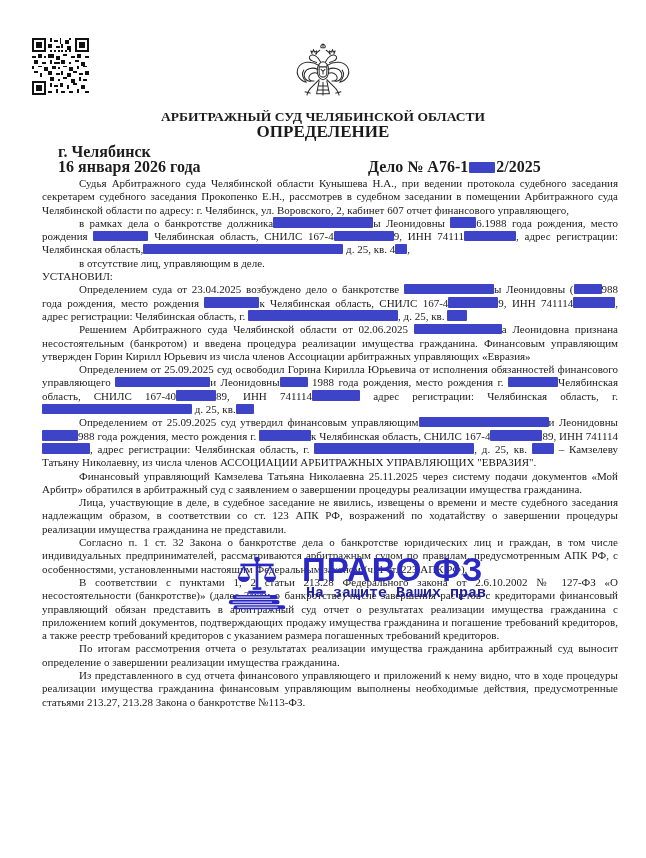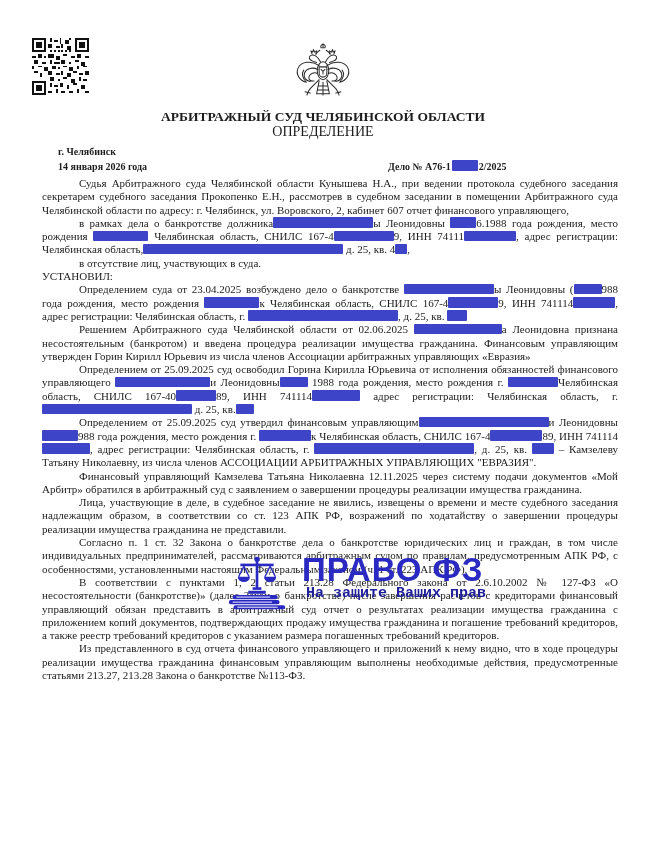--- a/index.html
+++ b/index.html
@@ -11,27 +11,27 @@
   html,body{margin:0;padding:0;}
   body{background:#ffffff;width:646px;height:858px;overflow:hidden;
        font-family:"Liberation Serif", serif;color:var(--ink);}
   .page{position:relative;width:646px;height:858px;background:#fff;overflow:hidden;}
 
   .qr{position:absolute;left:32px;top:38px;width:57px;height:57px;}
 
   .header{padding-top:40px;text-align:center;}
   .eagle{display:block;margin:0 auto;width:66px;height:64px;}
   .court-name{font-size:13.5px;font-weight:700;margin-top:5px;line-height:15px;}
-  .doc-type{font-size:14px;font-weight:400;line-height:16px;text-align:center;}
-
-  .meta{margin:4px 30px 0 30px;font-size:10px;font-weight:700;line-height:15px;}
+  .doc-type{font-size:17px;font-weight:700;line-height:16px;text-align:center;}
+
+  .meta{margin:4px 30px 0 30px;font-size:16px;font-weight:700;line-height:15px;}
   .meta .city{padding-left:28px;}
   .meta-row{position:relative;height:15px;}
   .meta-row .date{padding-left:28px;}
-  .meta-row .case{position:absolute;left:358px;top:0;white-space:nowrap;}
+  .meta-row .case{position:absolute;left:338px;top:0;white-space:nowrap;}
 
   .body-text{margin:3px 28px 0 42px;font-size:11px;font-weight:400;
              line-height:13.3px;text-align:justify;}
   .body-text p{margin:0;}
   .para.indent{text-indent:37px;}
   .para.center-bold{text-align:left;text-indent:0;}
 
   .redact{display:inline-block;height:10.5px;background:var(--redact);
           vertical-align:baseline;margin-bottom:-1px;border-radius:1px;}
   .redact-case{display:inline-block;width:26px;height:11px;background:var(--redact);
@@ -161,38 +161,39 @@
       <path d="M44,64 L40,84 M56,64 L60,84 M50,66 L50,86 M40,84 h20 M42,78 h16 M44,72 h12"></path>
     </svg>
 
     <div class="court-name">АРБИТРАЖНЫЙ СУД ЧЕЛЯБИНСКОЙ ОБЛАСТИ</div>
     <div class="doc-type">ОПРЕДЕЛЕНИЕ</div>
   </div>
 
   <div class="meta">
     <div class="city">г. Челябинск</div>
     <div class="meta-row">
-      <span class="date">14 января 2026 года</span>
+      <span class="date">16 января 2026 года</span>
       <span class="case"><span>Дело № А76-1</span><span class="redact-case"></span><span>2/2025</span></span>
     </div>
   </div>
 
   <div class="body-text">
       <p class="para indent">Судья Арбитражного суда Челябинской области Кунышева Н.А., при ведении протокола судебного заседания секретарем судебного заседания Прокопенко Е.Н., рассмотрев в судебном заседании в помещении Арбитражного суда Челябинской области по адресу: г. Челябинск, ул. Воровского, 2, кабинет 607 отчет финансового управляющего,</p>
       <p class="para indent">в рамках дела о банкротстве должника<span class="redact" style="width: 100px;"></span>ы Леонидовны <span class="redact" style="width: 26px;"></span>6.1988 года рождения, место рождения <span class="redact" style="width: 55px;"></span> Челябинская область, СНИЛС 167-4<span class="redact" style="width: 60px;"></span>9, ИНН 74111<span class="redact" style="width: 52px;"></span>, адрес регистрации: Челябинская область,<span class="redact" style="width: 200px;"></span> д. 25, кв. 4<span class="redact" style="width: 12px;"></span>,</p>
-      <p class="para indent">в отсутствие лиц, участвующих в суда.</p>
+      <p class="para indent">в отсутствие лиц, управляющим в деле.</p>
       <p class="para center-bold">УСТАНОВИЛ:</p>
       <p class="para indent">Определением суда от 23.04.2025 возбуждено дело о банкротстве <span class="redact" style="width: 90px;"></span>ы Леонидовны (<span class="redact" style="width: 28px;"></span>988 года рождения, место рождения <span class="redact" style="width: 55px;"></span>к Челябинская область, СНИЛС 167-4<span class="redact" style="width: 50px;"></span>9, ИНН 741114<span class="redact" style="width: 42px;"></span>, адрес регистрации: Челябинская область, г. <span class="redact" style="width: 150px;"></span>, д. 25, кв. <span class="redact" style="width: 20px;"></span></p>
       <p class="para indent">Решением Арбитражного суда Челябинской области от 02.06.2025 <span class="redact" style="width: 88px;"></span>а Леонидовна признана несостоятельным (банкротом) и введена процедура реализации имущества гражданина. Финансовым управляющим утвержден Горин Кирилл Юрьевич из числа членов Ассоциации арбитражных управляющих «Евразия»</p>
       <p class="para indent">Определением от 25.09.2025 суд освободил Горина Кирилла Юрьевича от исполнения обязанностей финансового управляющего <span class="redact" style="width: 95px;"></span>и Леонидовны<span class="redact" style="width: 28px;"></span> 1988 года рождения, место рождения г. <span class="redact" style="width: 50px;"></span>Челябинская область, СНИЛС 167-40<span class="redact" style="width: 40px;"></span>89, ИНН 741114<span class="redact" style="width: 48px;"></span> адрес регистрации: Челябинская область, г. <span class="redact" style="width: 150px;"></span> д. 25, кв.<span class="redact" style="width: 18px;"></span></p>
       <p class="para indent">Определением от 25.09.2025 суд утвердил финансовым управляющим<span class="redact" style="width: 130px;"></span>и Леонидовны <span class="redact" style="width: 36px;"></span>988 года рождения, место рождения г. <span class="redact" style="width: 52px;"></span>к Челябинская область, СНИЛС 167-4<span class="redact" style="width: 52px;"></span>89, ИНН 741114<span class="redact" style="width: 48px;"></span>, адрес регистрации: Челябинская область, г. <span class="redact" style="width: 160px;"></span>, д. 25, кв. <span class="redact" style="width: 22px;"></span> – Камзелеву Татьяну Николаевну, из числа членов АССОЦИАЦИИ АРБИТРАЖНЫХ УПРАВЛЯЮЩИХ "ЕВРАЗИЯ".</p>
-      <p class="para indent">Финансовый управляющий Камзелева Татьяна Николаевна 12.11.2025 через систему подачи документов «Мой Арбитр» обратился в арбитражный суд с заявлением о завершении процедуры реализации имущества гражданина.</p>
+      <p class="para indent">Финансовый управляющий Камзелева Татьяна Николаевна 25.11.2025 через систему подачи документов «Мой Арбитр» обратился в арбитражный суд с заявлением о завершении процедуры реализации имущества гражданина.</p>
       <p class="para indent">Лица, участвующие в деле, в судебное заседание не явились, извещены о времени и месте судебного заседания надлежащим образом, в соответствии со ст. 123 АПК РФ, возражений по ходатайству о завершении процедуры реализации имущества гражданина не представили.</p>
       <p class="para indent">Согласно п. 1 ст. 32 Закона о банкротстве дела о банкротстве юридических лиц и граждан, в том числе индивидуальных предпринимателей, рассматриваются арбитражным судом по правилам, предусмотренным АПК РФ, с особенностями, установленными настоящим Федеральным законом (ч. 1 ст. 223 АПК РФ).</p>
       <p class="para indent">В соответствии с пунктами 1, 2 статьи 213.28 Федерального закона от 2.6.10.2002 № 127-ФЗ «О несостоятельности (банкротстве)» (далее Закон о банкротстве) после завершения расчетов с кредиторами финансовый управляющий обязан представить в арбитражный суд отчет о результатах реализации имущества гражданина с приложением копий документов, подтверждающих продажу имущества гражданина и погашение требований кредиторов, а также реестр требований кредиторов с указанием размера погашенных требований кредиторов.</p>
+      <p class="para indent">По итогам рассмотрения отчета о результатах реализации имущества гражданина арбитражный суд выносит определение о завершении реализации имущества гражданина.</p>
       <p class="para indent">Из представленного в суд отчета финансового управляющего и приложений к нему видно, что в ходе процедуры реализации имущества гражданина финансовым управляющим выполнены необходимые действия, предусмотренные статьями 213.27, 213.28 Закона о банкротстве №113-ФЗ.</p>
     </div>
 
   <div class="watermark">
     <div class="wm-icons">
       <svg width="42" height="40" viewBox="0 0 48 44" fill="#2a2ac2" stroke="#2a2ac2">
         <circle cx="24" cy="4" r="3" stroke="none"></circle>
         <rect x="22.5" y="4" width="3" height="34" stroke="none"></rect>
         <rect x="5" y="9" width="38" height="3" stroke="none"></rect>
         <path d="M9,12 L3,24 M9,12 L15,24" fill="none" stroke-width="1.6"></path>

